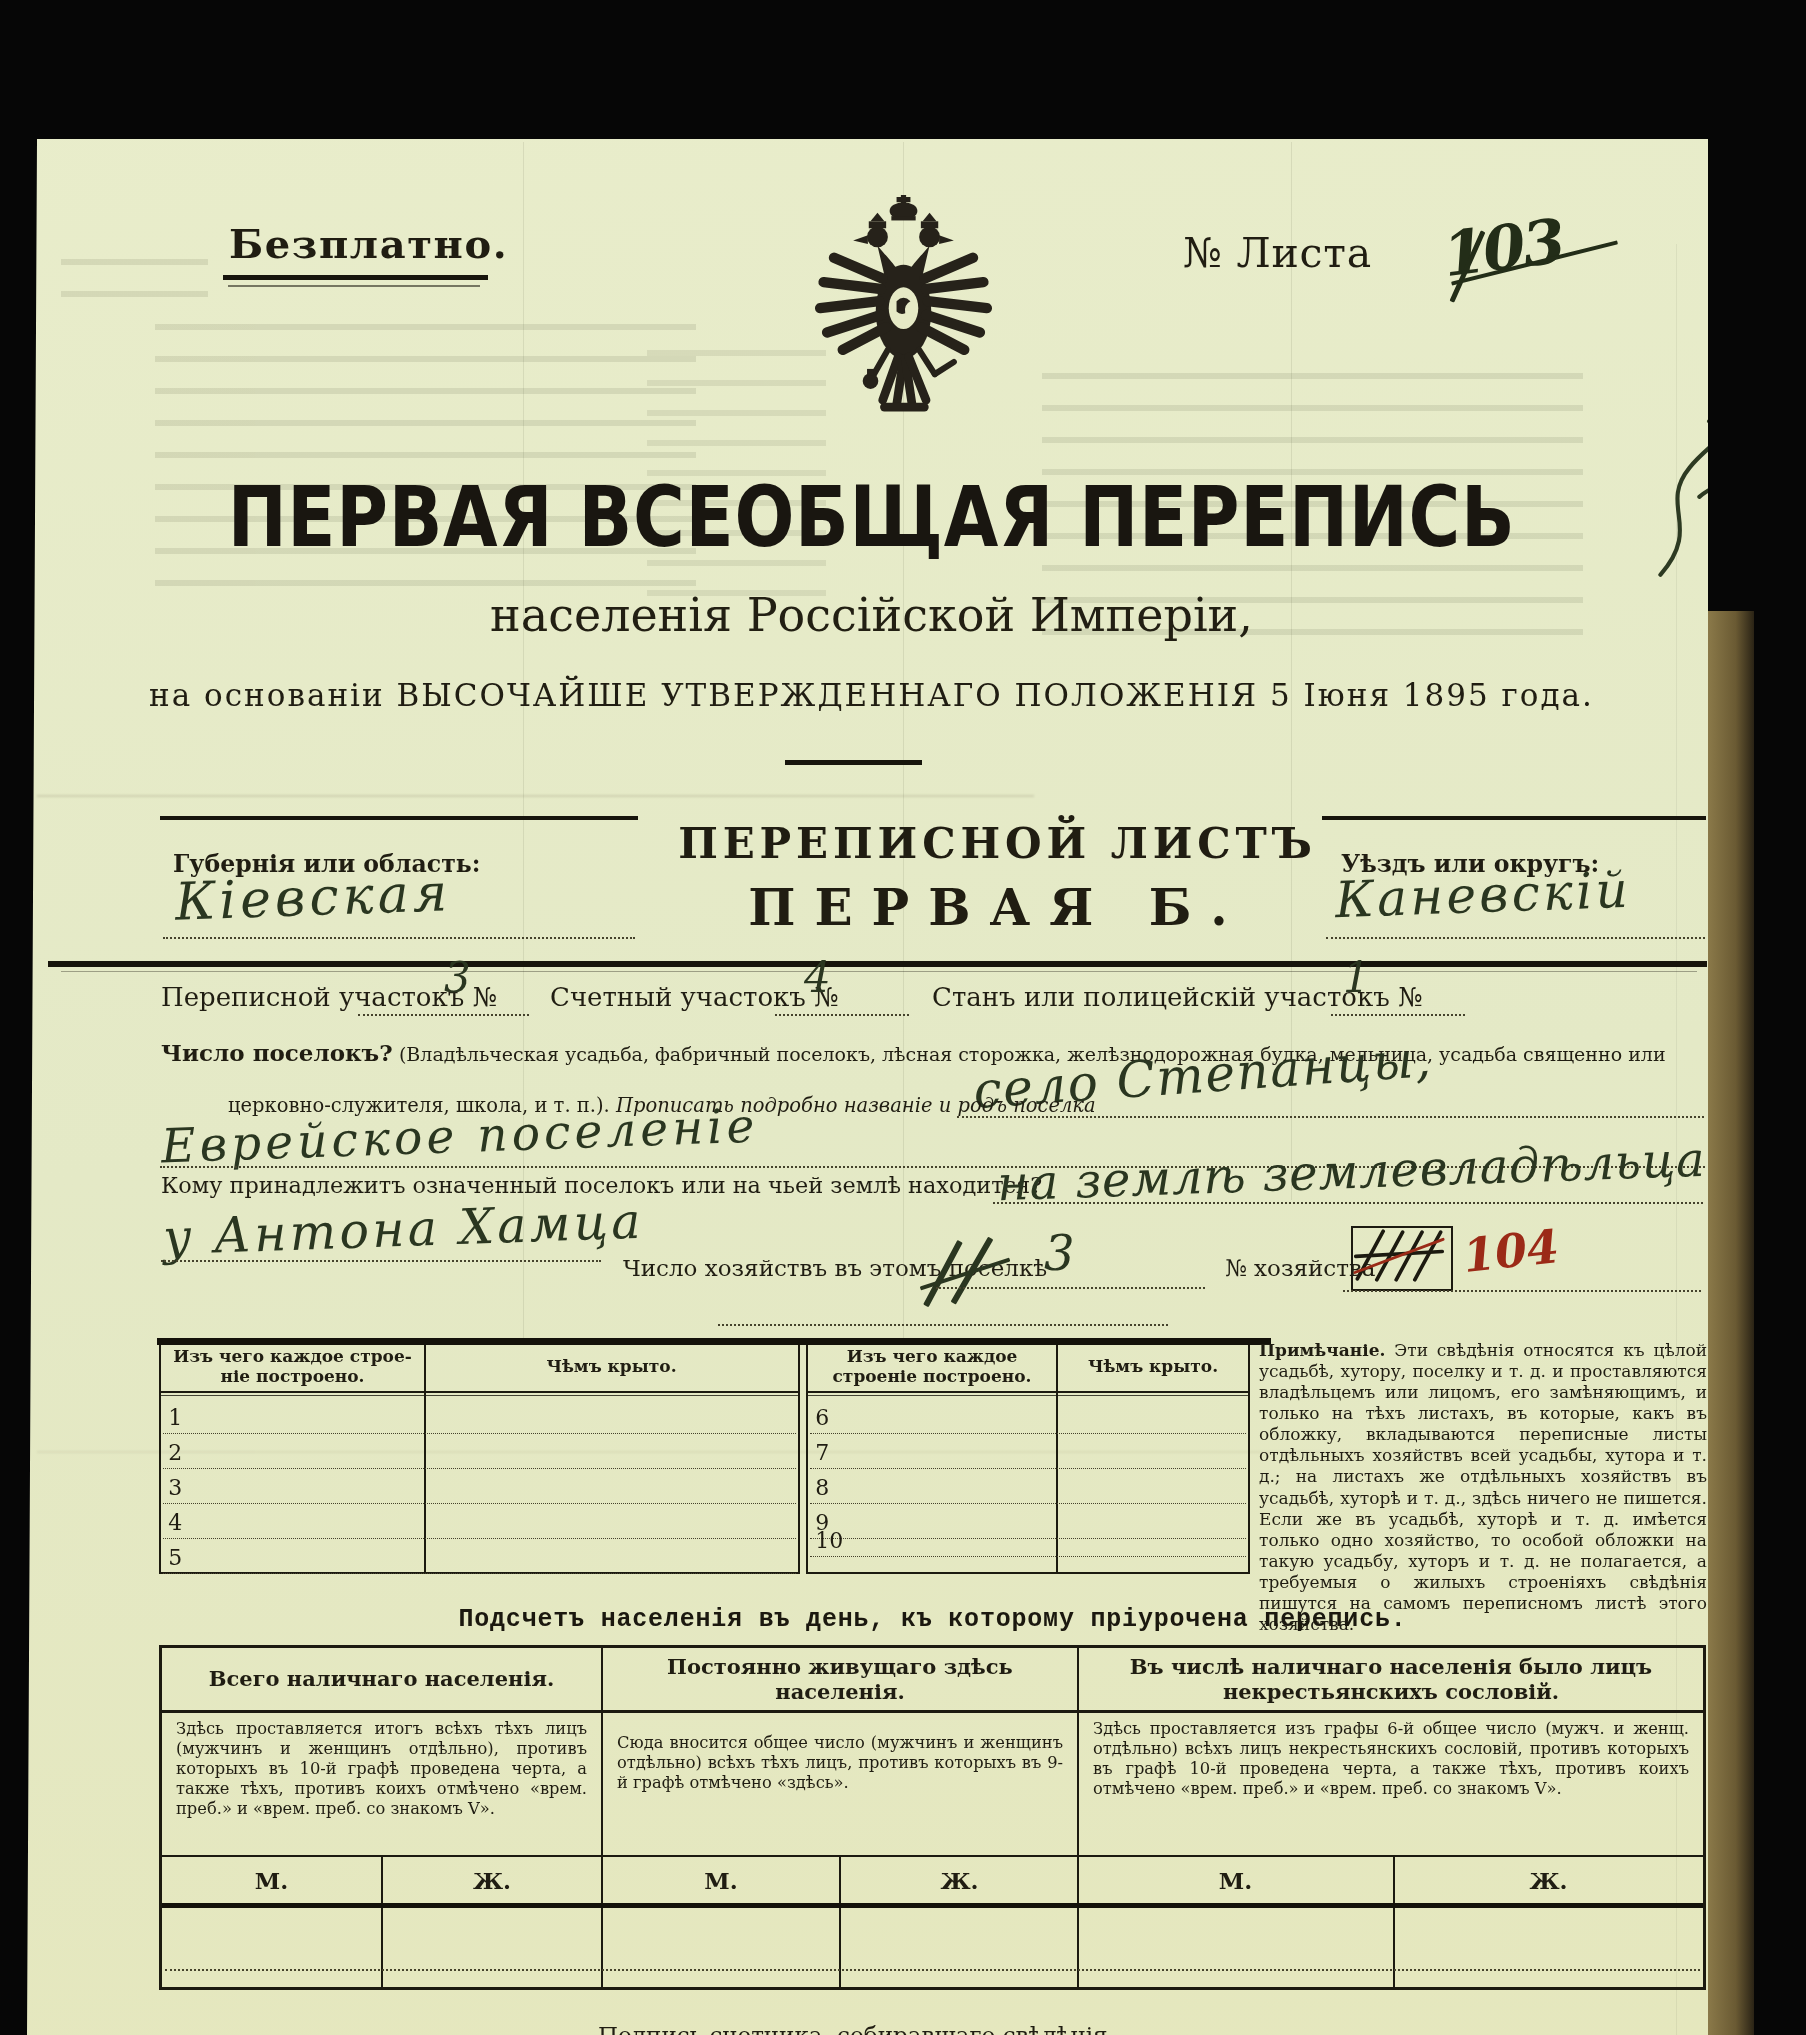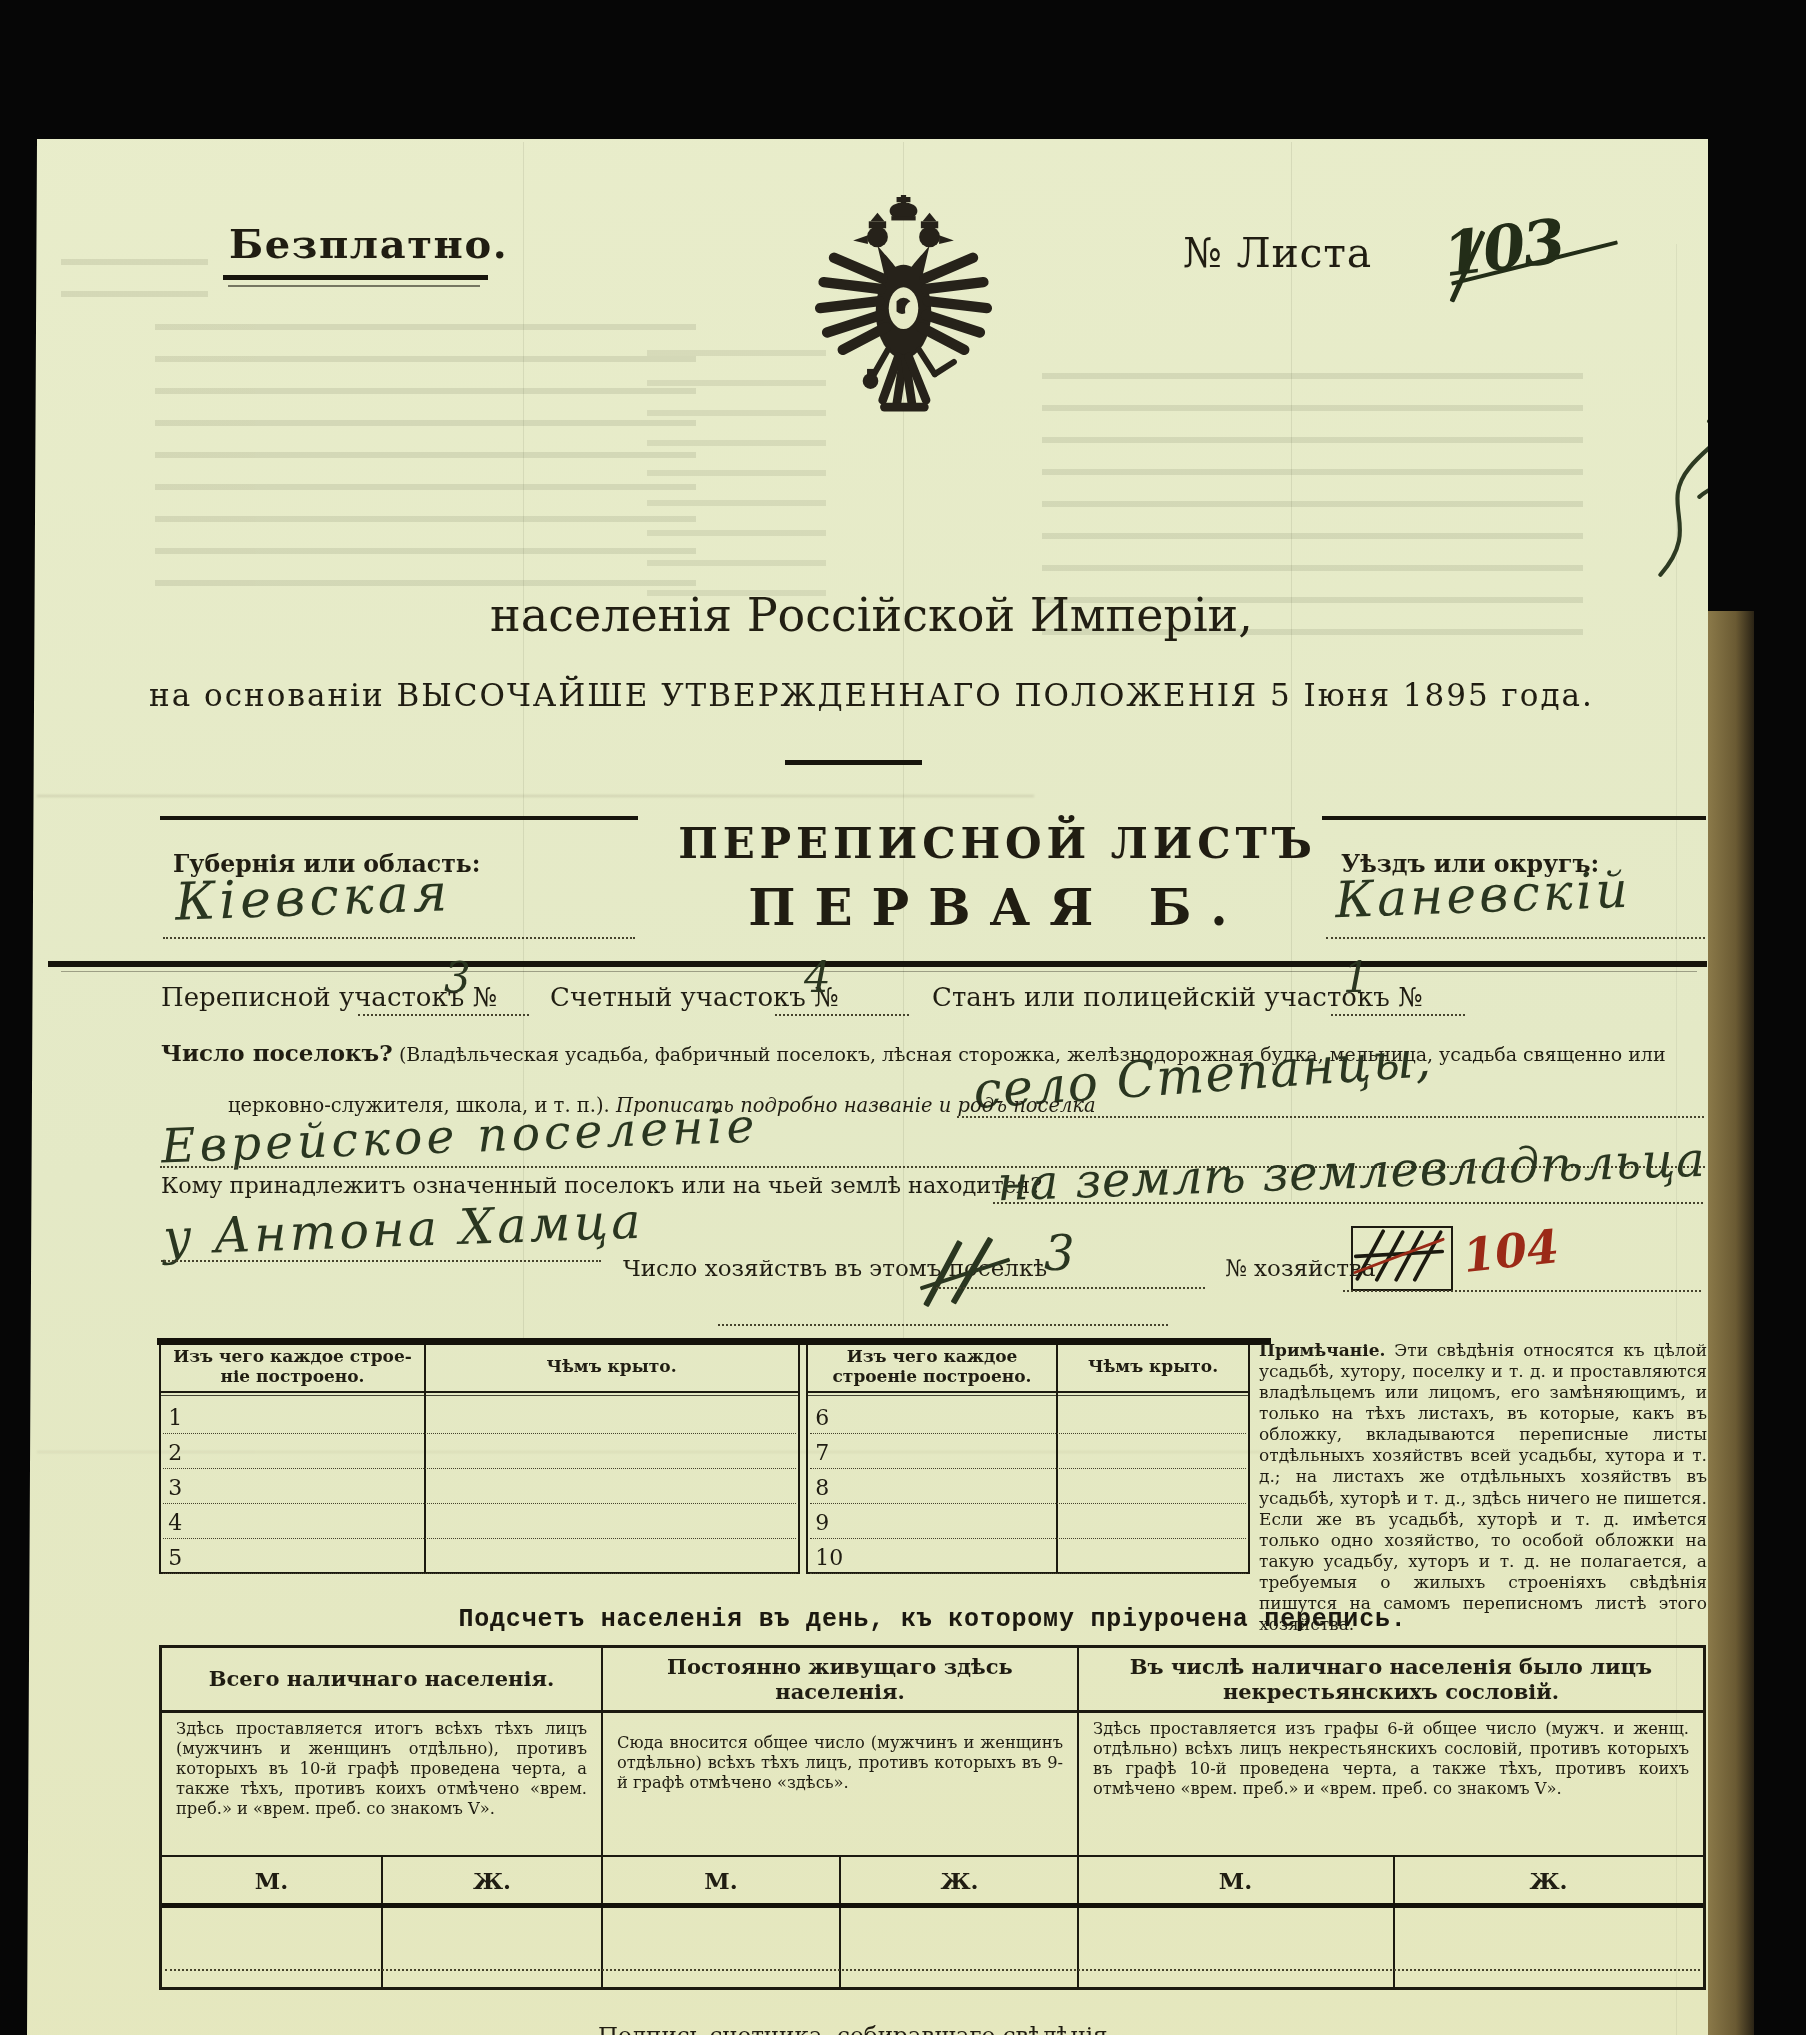--- a/index.html
+++ b/index.html
@@ -235,20 +235,21 @@
     <div id="sheet-dash"></div>
 
     <svg id="flourish" width="134" height="204" viewBox="0 0 110 166">
       <g stroke="#2d3a22" stroke-width="3.4" fill="none" stroke-linecap="round">
         <path d="M20 160 C 55 120, 18 104, 44 72 C 58 54, 84 40, 100 14"></path>
         <path d="M52 96 C 70 80, 88 86, 92 64 C 94 52, 80 48, 72 58 C 64 70, 84 74, 98 62"></path>
         <path d="M60 34 C 72 22, 92 26, 102 30"></path>
       </g>
     </svg>
 
+    <div class="print center" id="main-title"><span>ПЕРВАЯ ВСЕОБЩАЯ ПЕРЕПИСЬ</span></div>
     <div class="print center" id="subtitle">населенія Россійской Имперіи,</div>
     <div class="print center" id="statute">на основаніи ВЫСОЧАЙШЕ УТВЕРЖДЕННАГО ПОЛОЖЕНІЯ 5 Іюня 1895 года.</div>
     <div class="bar" id="divider"></div>
 
     <div class="bar" id="province-rule"></div>
     <div class="print" id="province-label">Губернія или область:</div>
     <div class="hw" id="province-value">Кіевская</div>
     <div class="dots" id="province-dots"></div>
 
     <div class="print center" id="form-title">ПЕРЕПИСНОЙ ЛИСТЪ</div>
@@ -362,21 +363,21 @@
             <span class="rdots"></span>
           </div>
         <div class="brow" style="top:124px;">
             <span class="num">8</span>
             <span class="rdots"></span>
           </div>
         <div class="brow" style="top:159px;">
             <span class="num">9</span>
             <span class="rdots"></span>
           </div>
-        <div class="brow" style="top:194px;">
+        <div class="brow" style="top:177px;">
             <span class="num">10</span>
             <span class="rdots"></span>
           </div>
       </div>
     </div>
 
     <div class="print" id="bnote">
       <b>Примѣчаніе.</b><span> Эти свѣдѣнія относятся къ цѣлой усадьбѣ, хутору, поселку и т. д. и проставляются владѣльцемъ или лицомъ, его замѣняющимъ, и только на тѣхъ листахъ, въ которые, какъ въ обложку, вкладываются переписные листы отдѣльныхъ хозяйствъ всей усадьбы, хутора и т. д.; на листахъ же отдѣльныхъ хозяйствъ въ усадьбѣ, хуторѣ и т. д., здѣсь ничего не пишется. Если же въ усадьбѣ, хуторѣ и т. д. имѣется только одно хозяйство, то особой обложки на такую усадьбу, хуторъ и т. д. не полагается, а требуемыя о жилыхъ строеніяхъ свѣдѣнія пишутся на самомъ переписномъ листѣ этого хозяйства.</span>
     </div>
 

